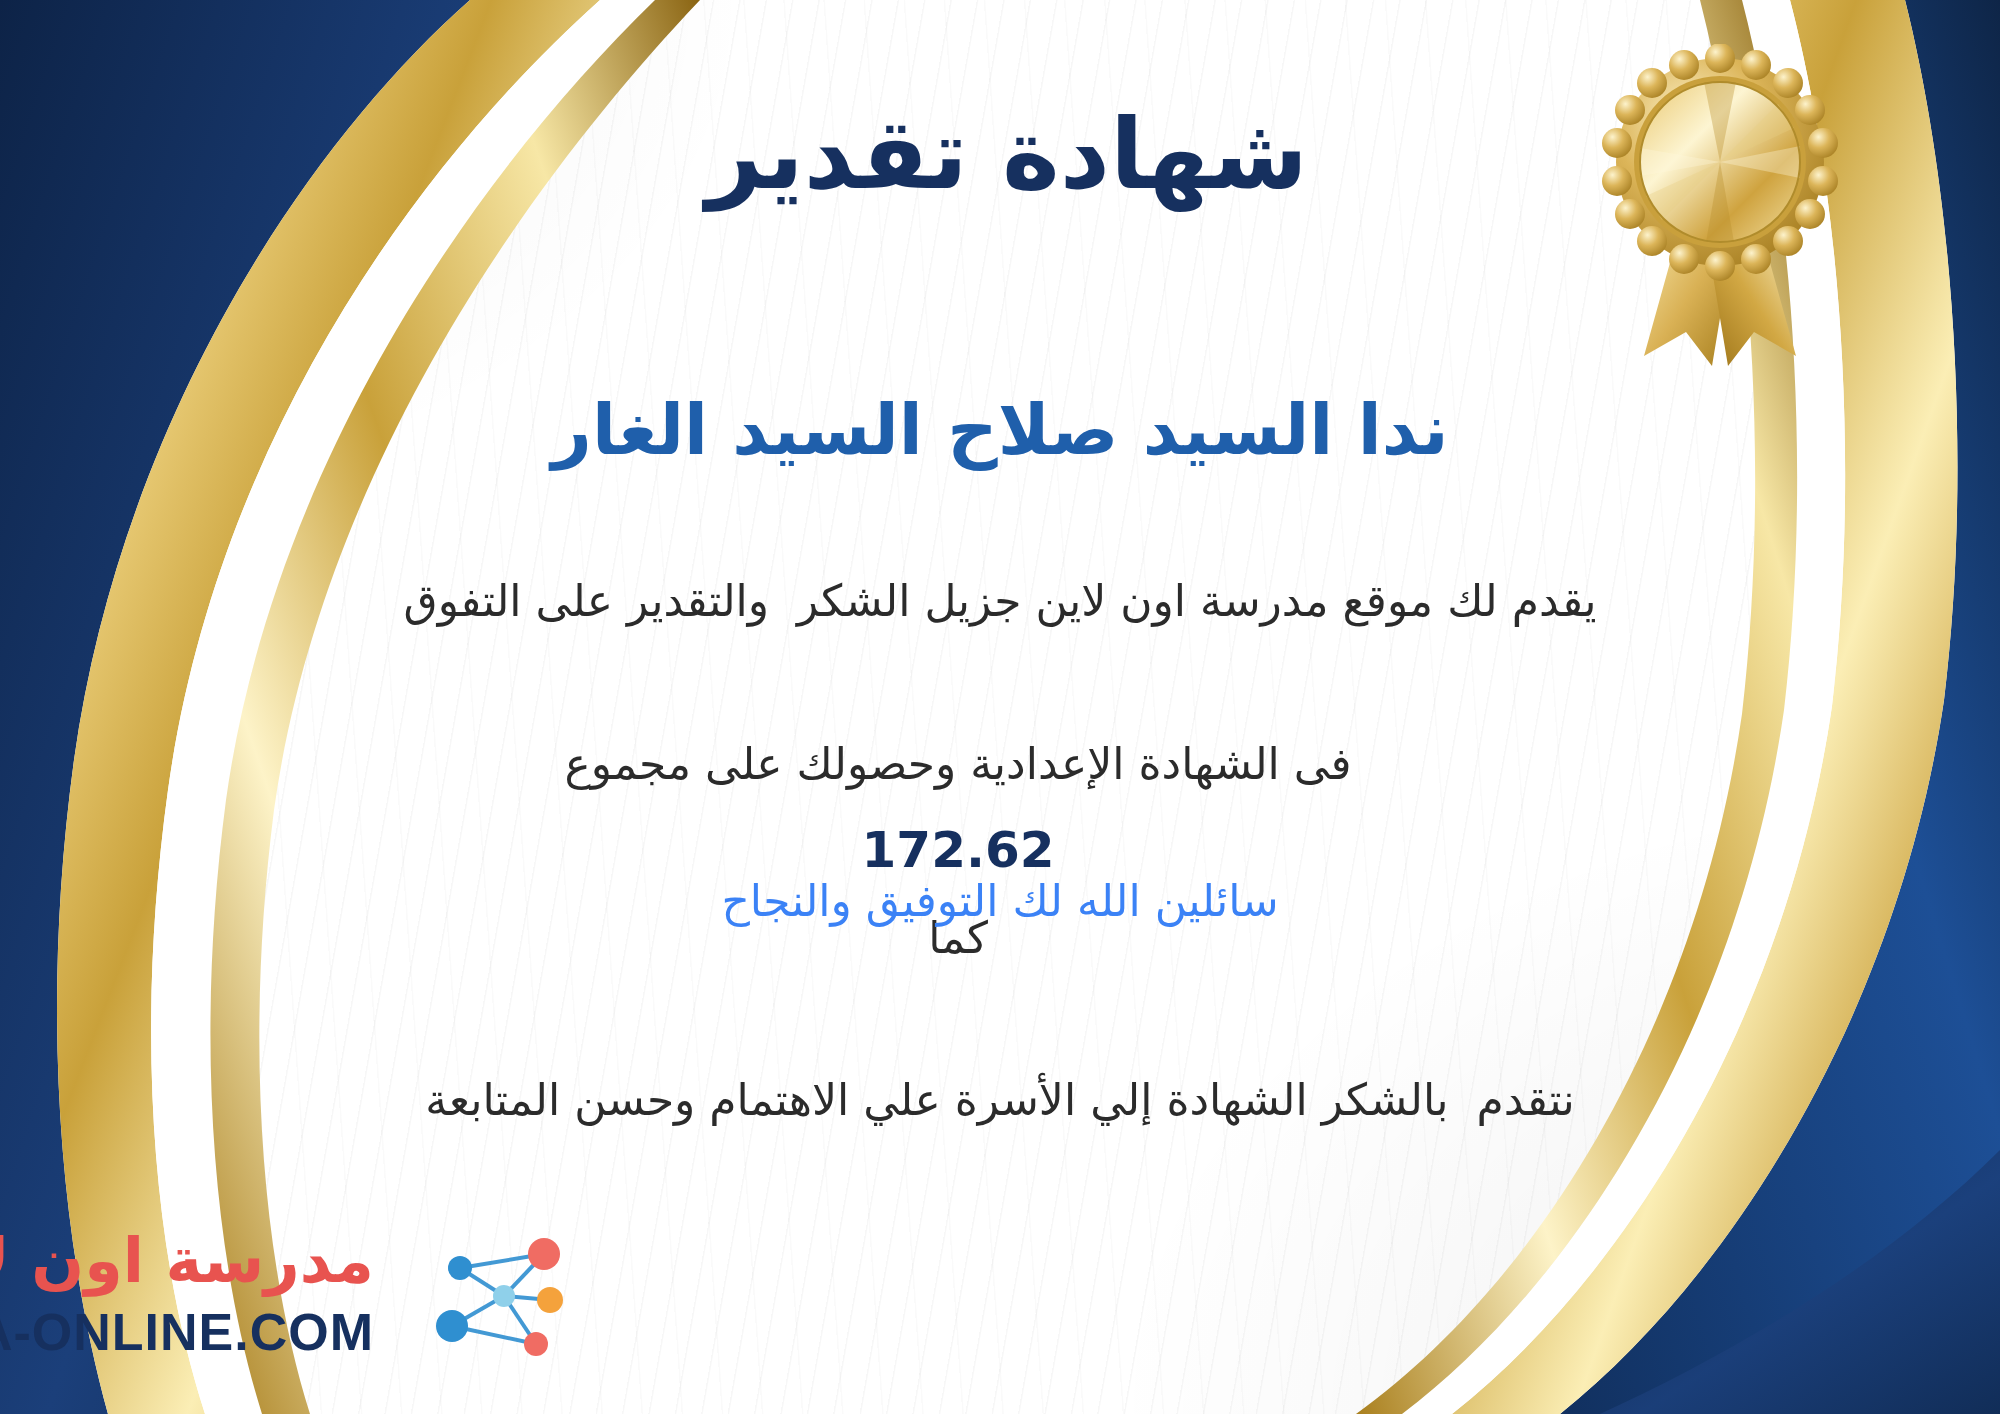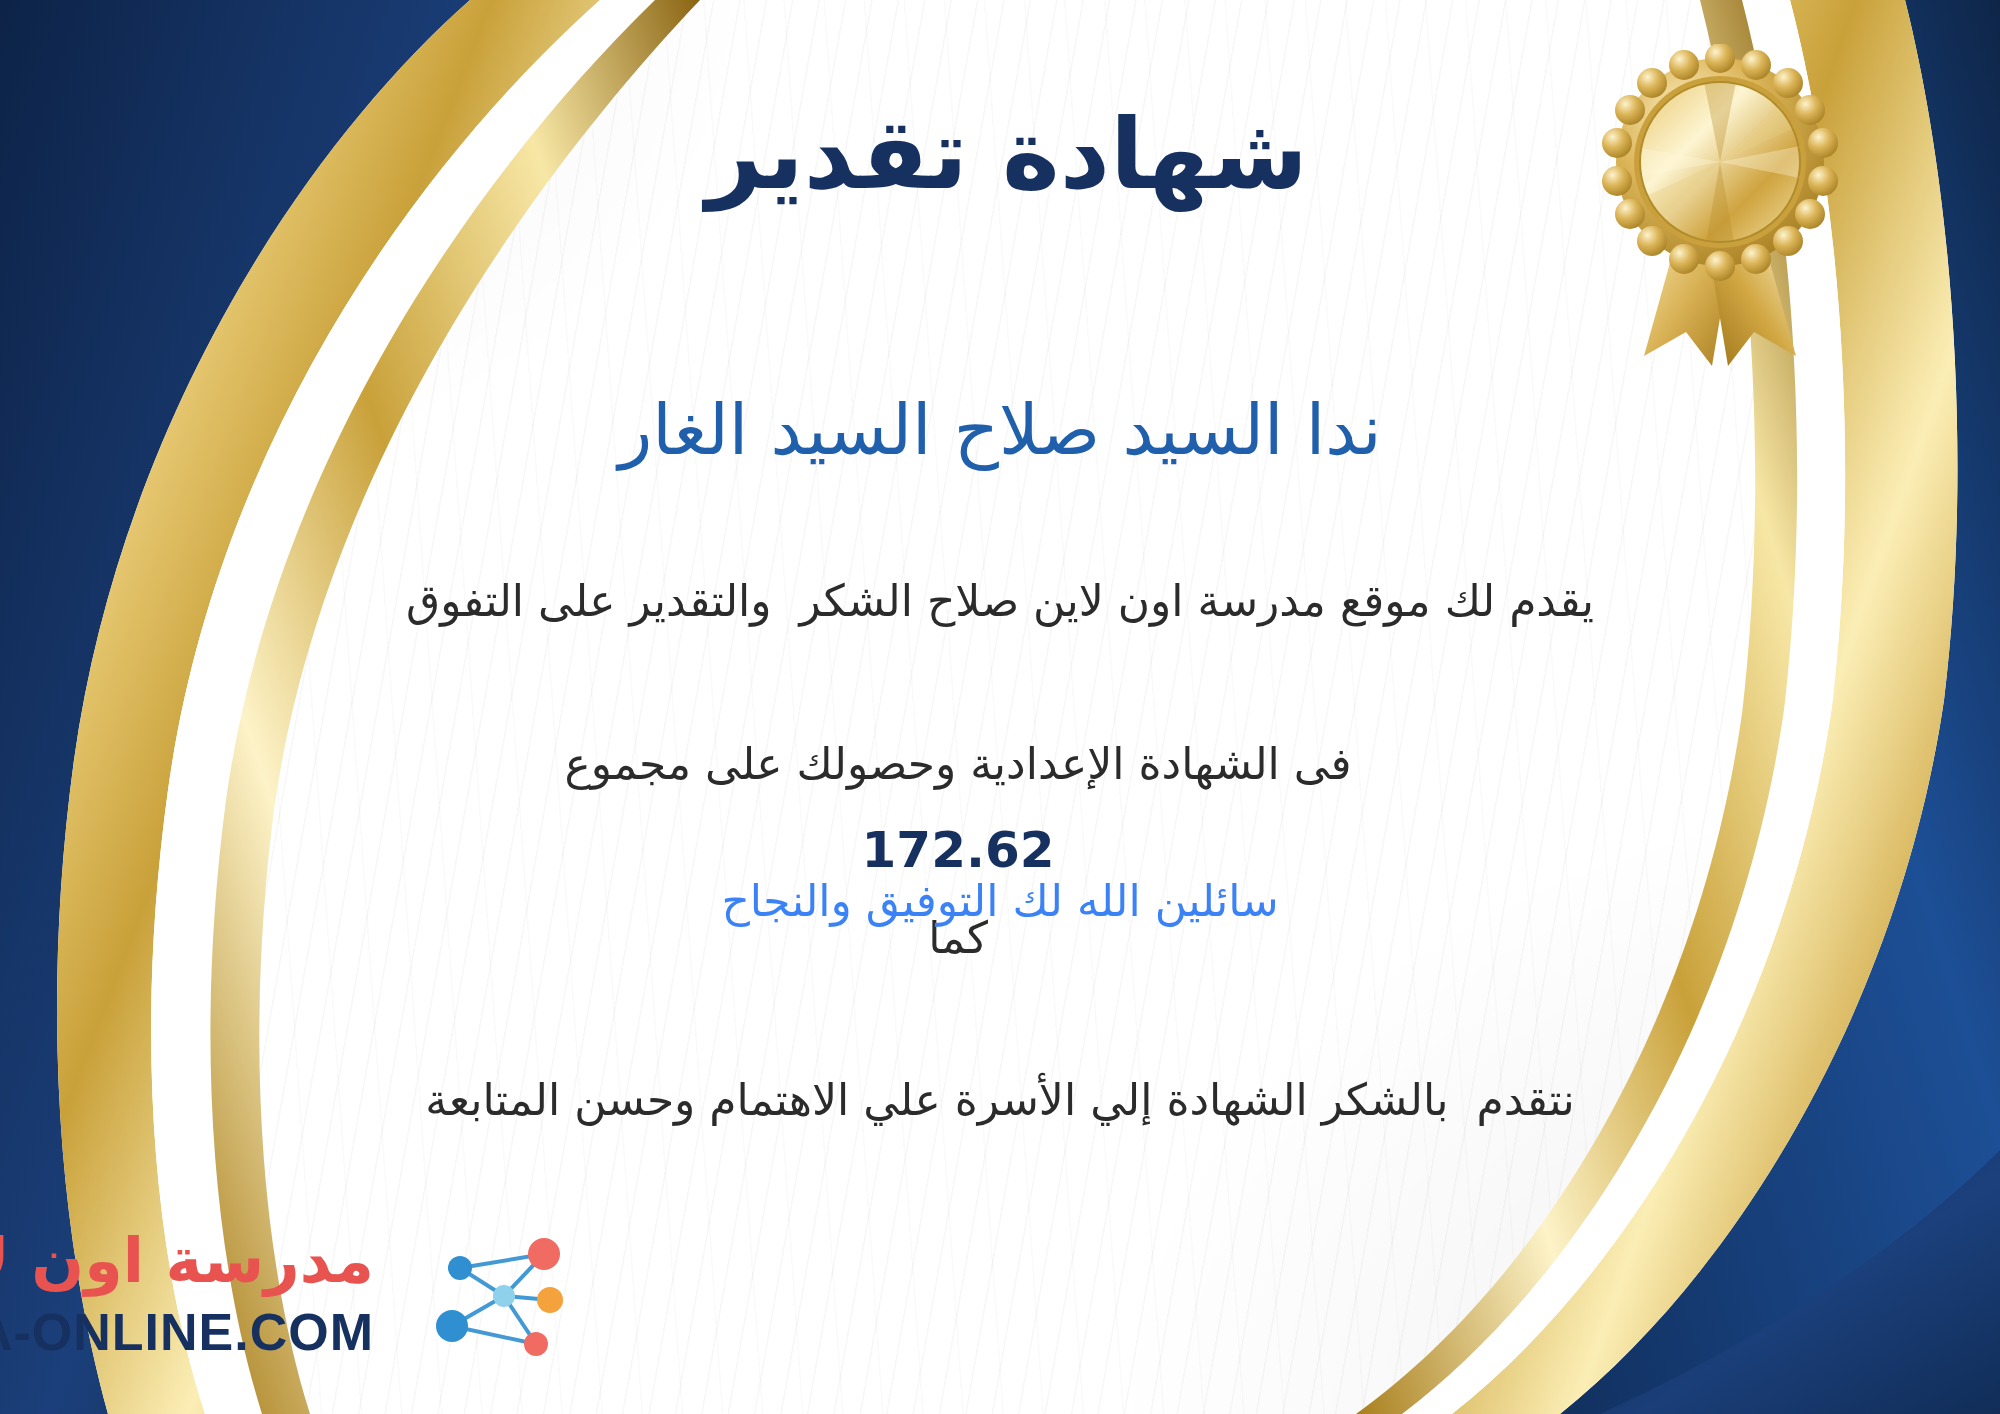--- a/index.html
+++ b/index.html
@@ -77,21 +77,21 @@
   }
 
   
   .student-name {
     position: absolute;
     top: 385px;
     left: 0;
     right: 0;
     text-align: center;
     font-size: 70px;
-    font-weight: 400;
+    font-weight: 700;
     color: #1f5fab;
     line-height: 1.3;
   }
 
   
   .body-block {
     position: absolute;
     top: 560px;
     left: 300px;
     right: 300px;
@@ -297,21 +297,21 @@
         <path d="M0,0 L58,-58 L74,-34 Z" fill="#e8cf84"></path>
         <path d="M0,0 L-58,58 L-74,34 Z" fill="#e8cf84"></path>
       </g>
       <circle r="80" fill="none" stroke="#b08c2c" stroke-width="2"></circle>
     </g>
   </svg>
 
   <div class="student-name">ندا السيد صلاح السيد الغار</div>
 
   <div class="body-block">
-    <div class="body-line">يقدم لك موقع مدرسة اون لاين صلاح الشكر  والتقدير على التفوق</div>
+    <div class="body-line">يقدم لك موقع مدرسة اون لاين جزيل الشكر  والتقدير على التفوق</div>
     <div class="body-line">
       <span>فى الشهادة الإعدادية وحصولك على مجموع</span>
       <span class="score">172.62</span>
       <span>كما</span>
     </div>
     <div class="body-line">نتقدم  بالشكر الشهادة إلي الأسرة علي الاهتمام وحسن المتابعة</div>
   </div>
 
   <div class="closing">سائلين الله لك التوفيق  والنجاح</div>
 

